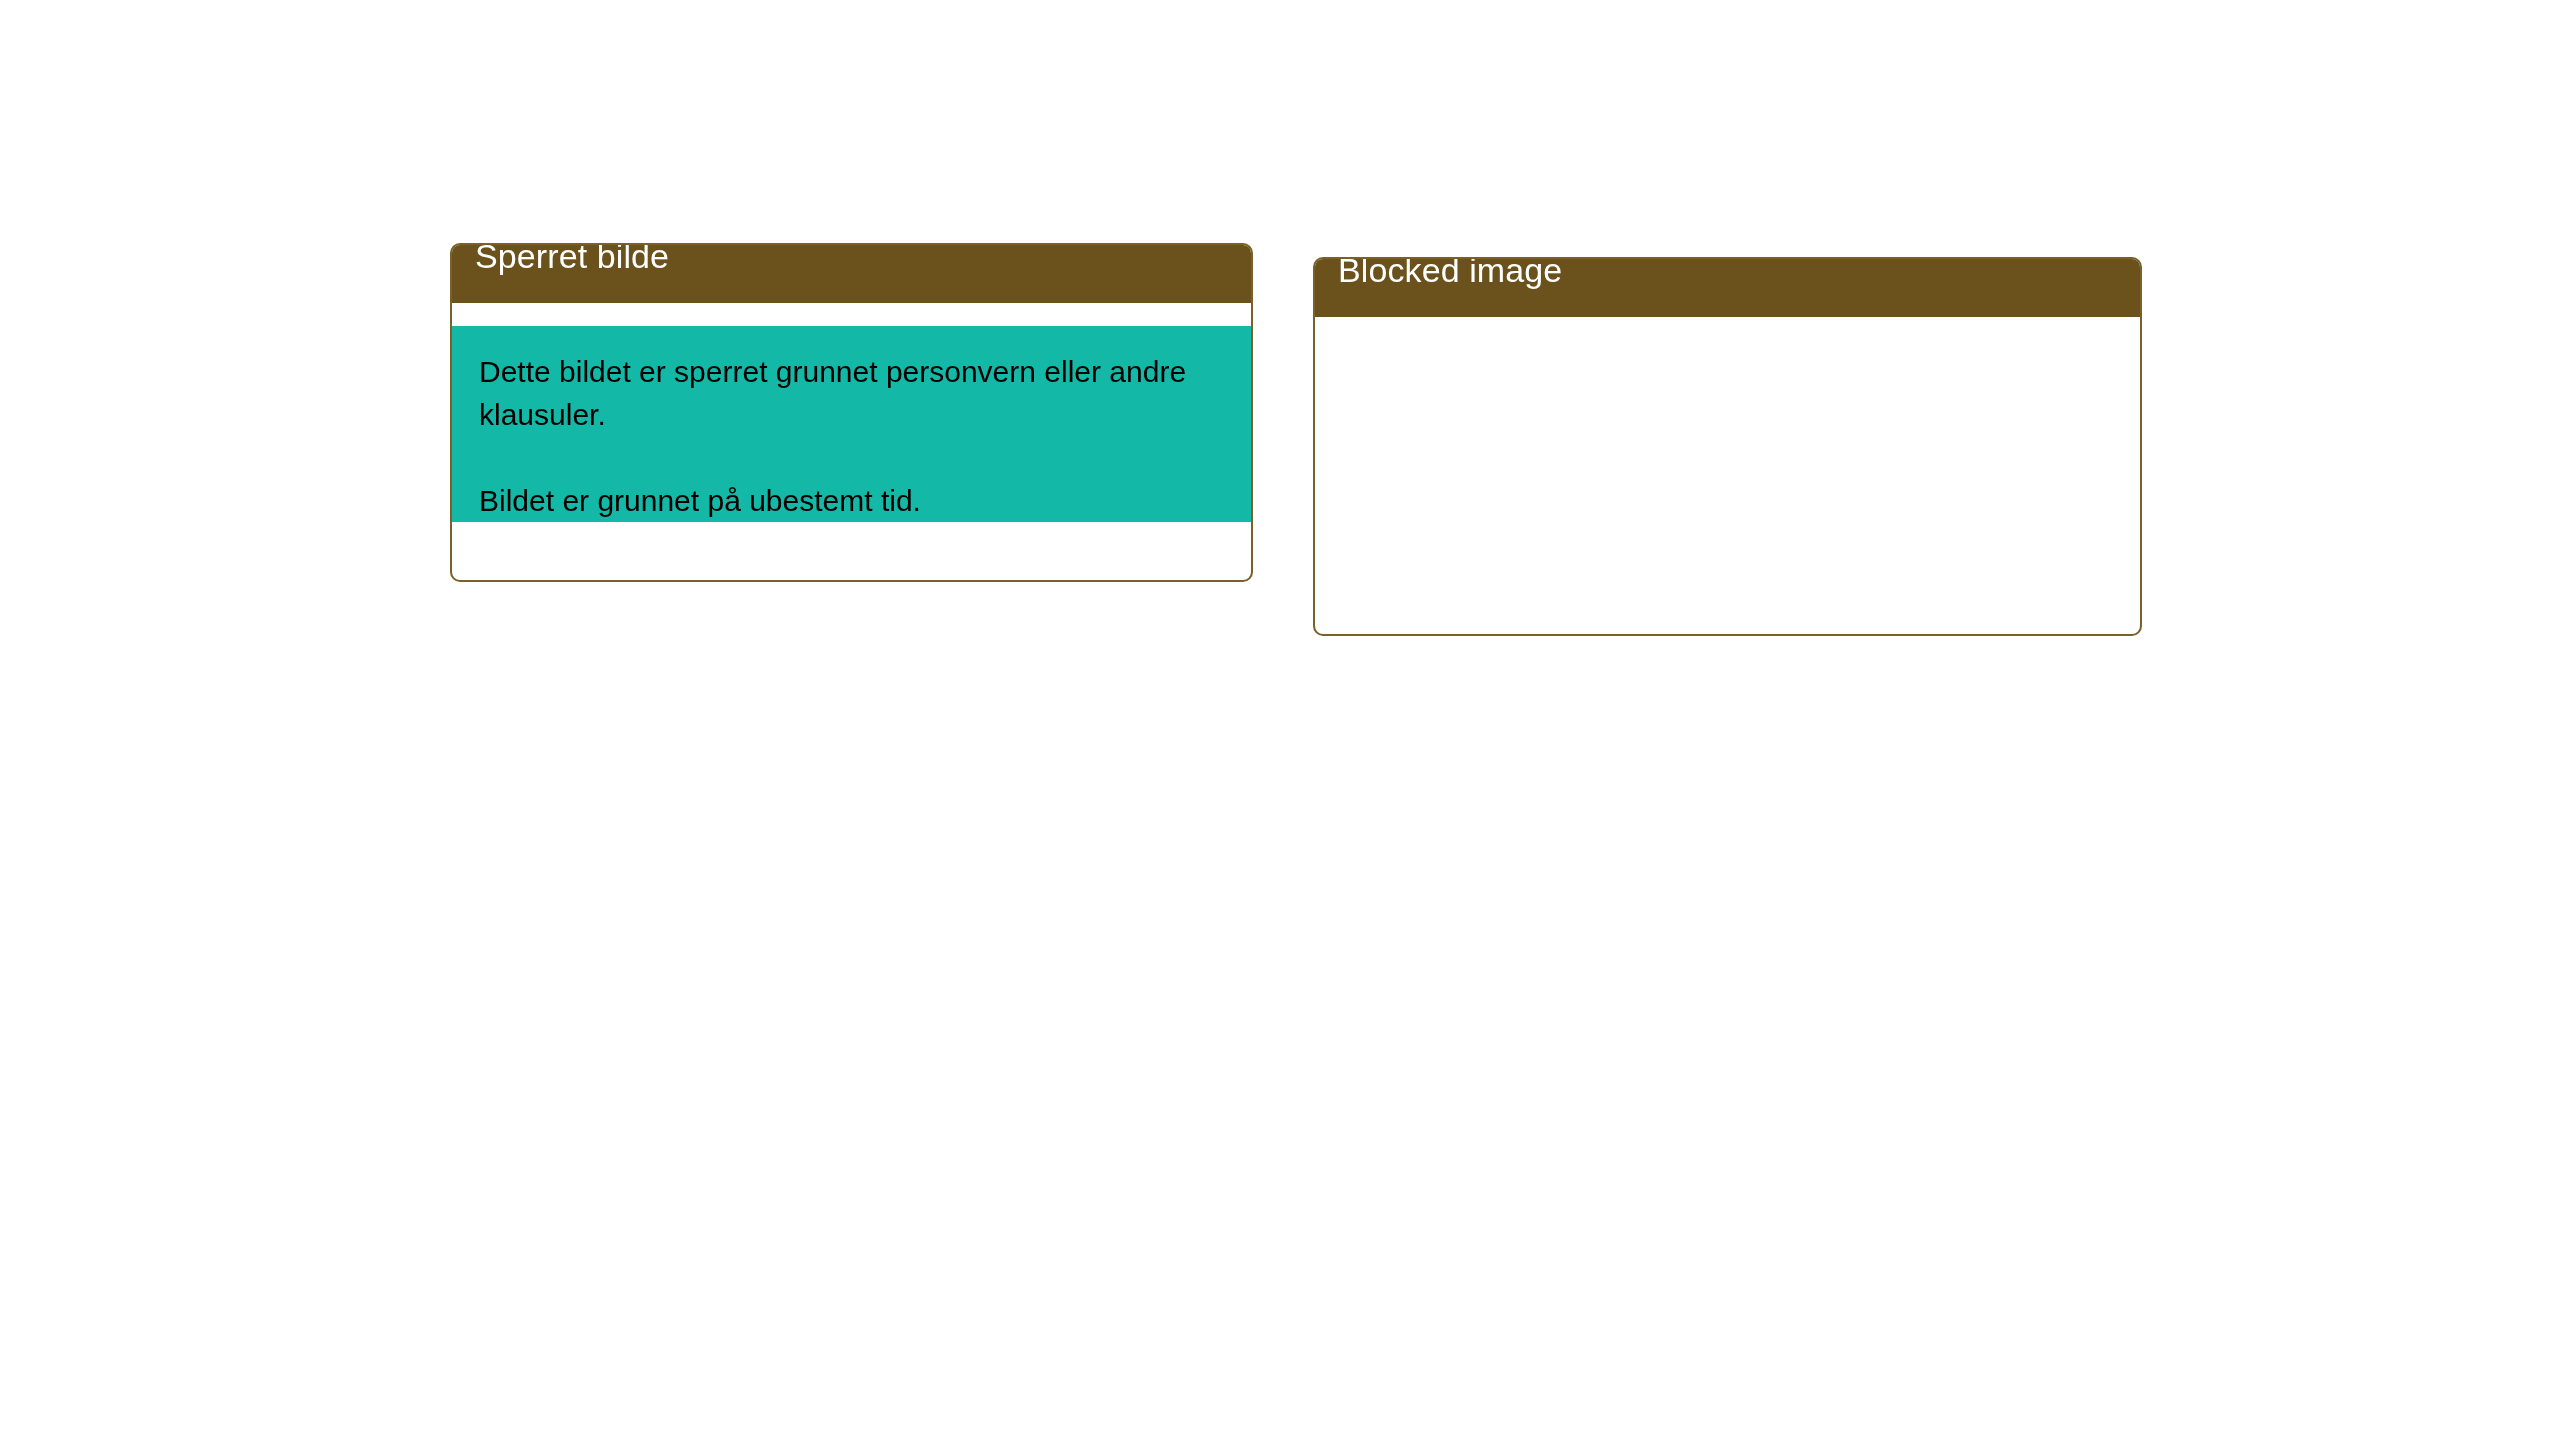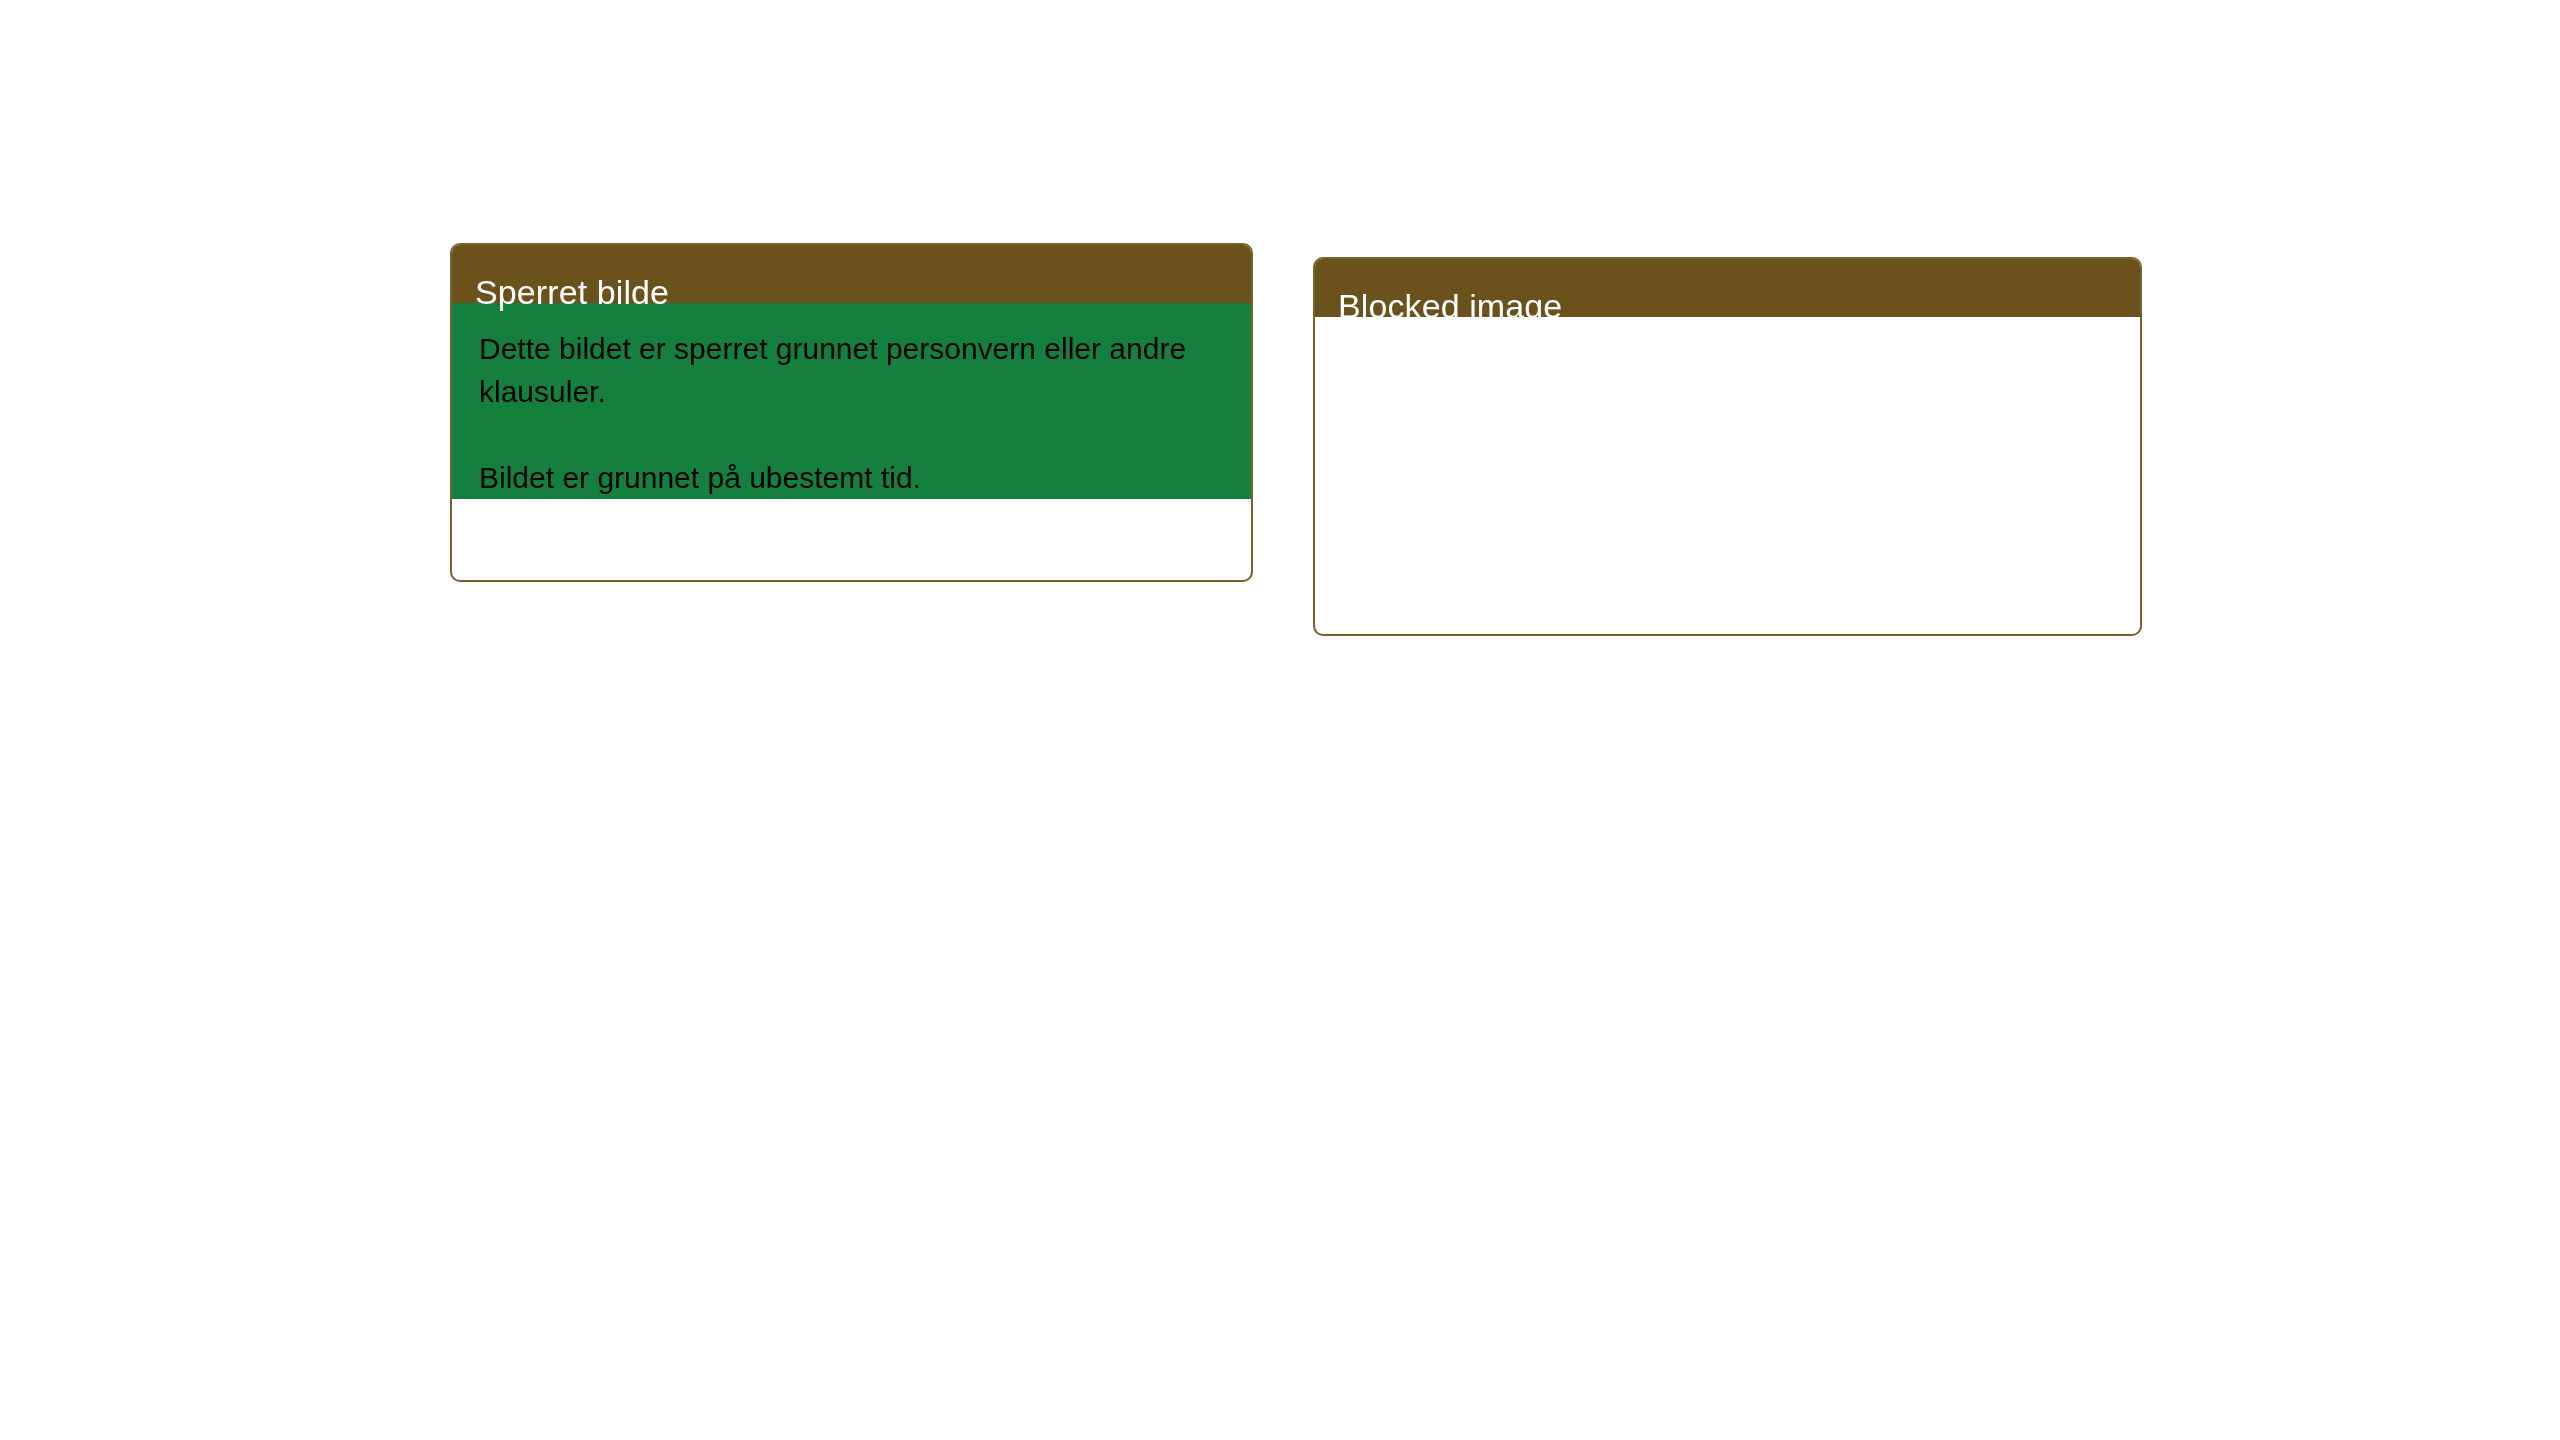--- a/index.html
+++ b/index.html
@@ -29,37 +29,38 @@
     border: 2px solid #7a6128;
     border-radius: 10px;
     overflow: hidden;
   }
 
   .card-header {
     box-sizing: border-box;
     background: #6b521c;
     height: 58px;
     display: flex;
-    align-items: flex-start;
+    align-items: flex-end;
     padding: 0 0 0 23px;
   }
 
   .card-title {
     color: #ffffff;
     font-size: 34px;
     font-weight: 400;
     line-height: 38px;
     letter-spacing: 0.1px;
     white-space: nowrap;
   }
 
   .card-body {
     box-sizing: border-box;
-    background: #15803d;
+    background: #14b8a6;
     padding: 24px 20px 0 27px;
+    margin-top: 23px;
   }
 
   .card-paragraph {
     color: #000000;
     font-size: 30px;
     font-weight: 400;
     line-height: 43px;
     margin: 0;
   }
 

